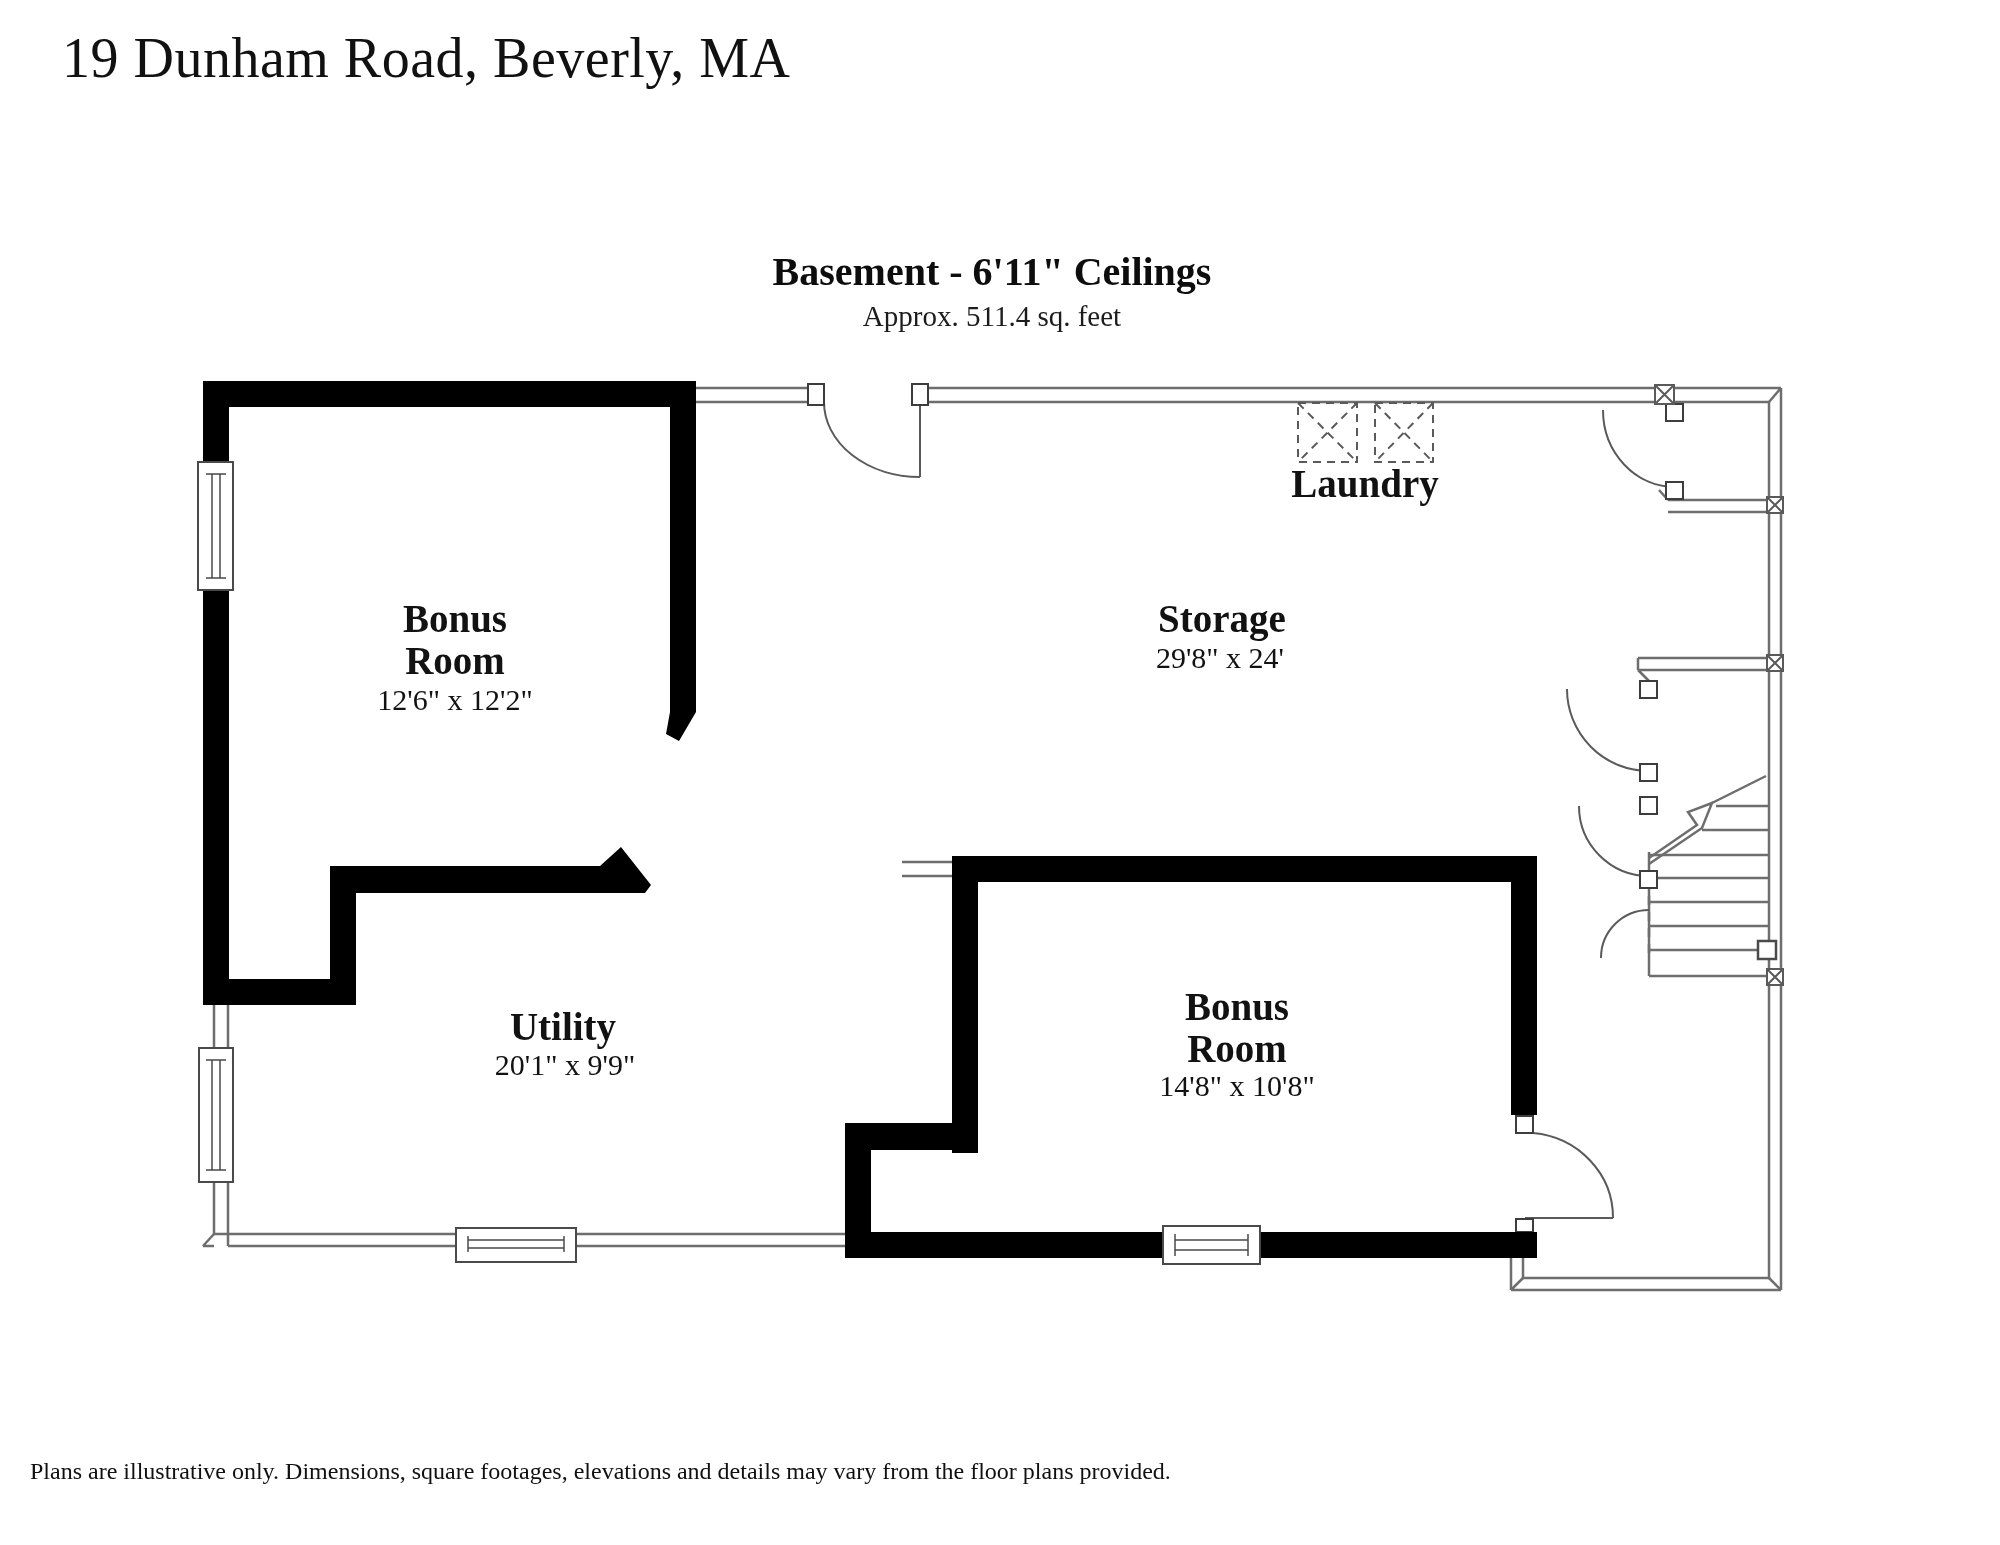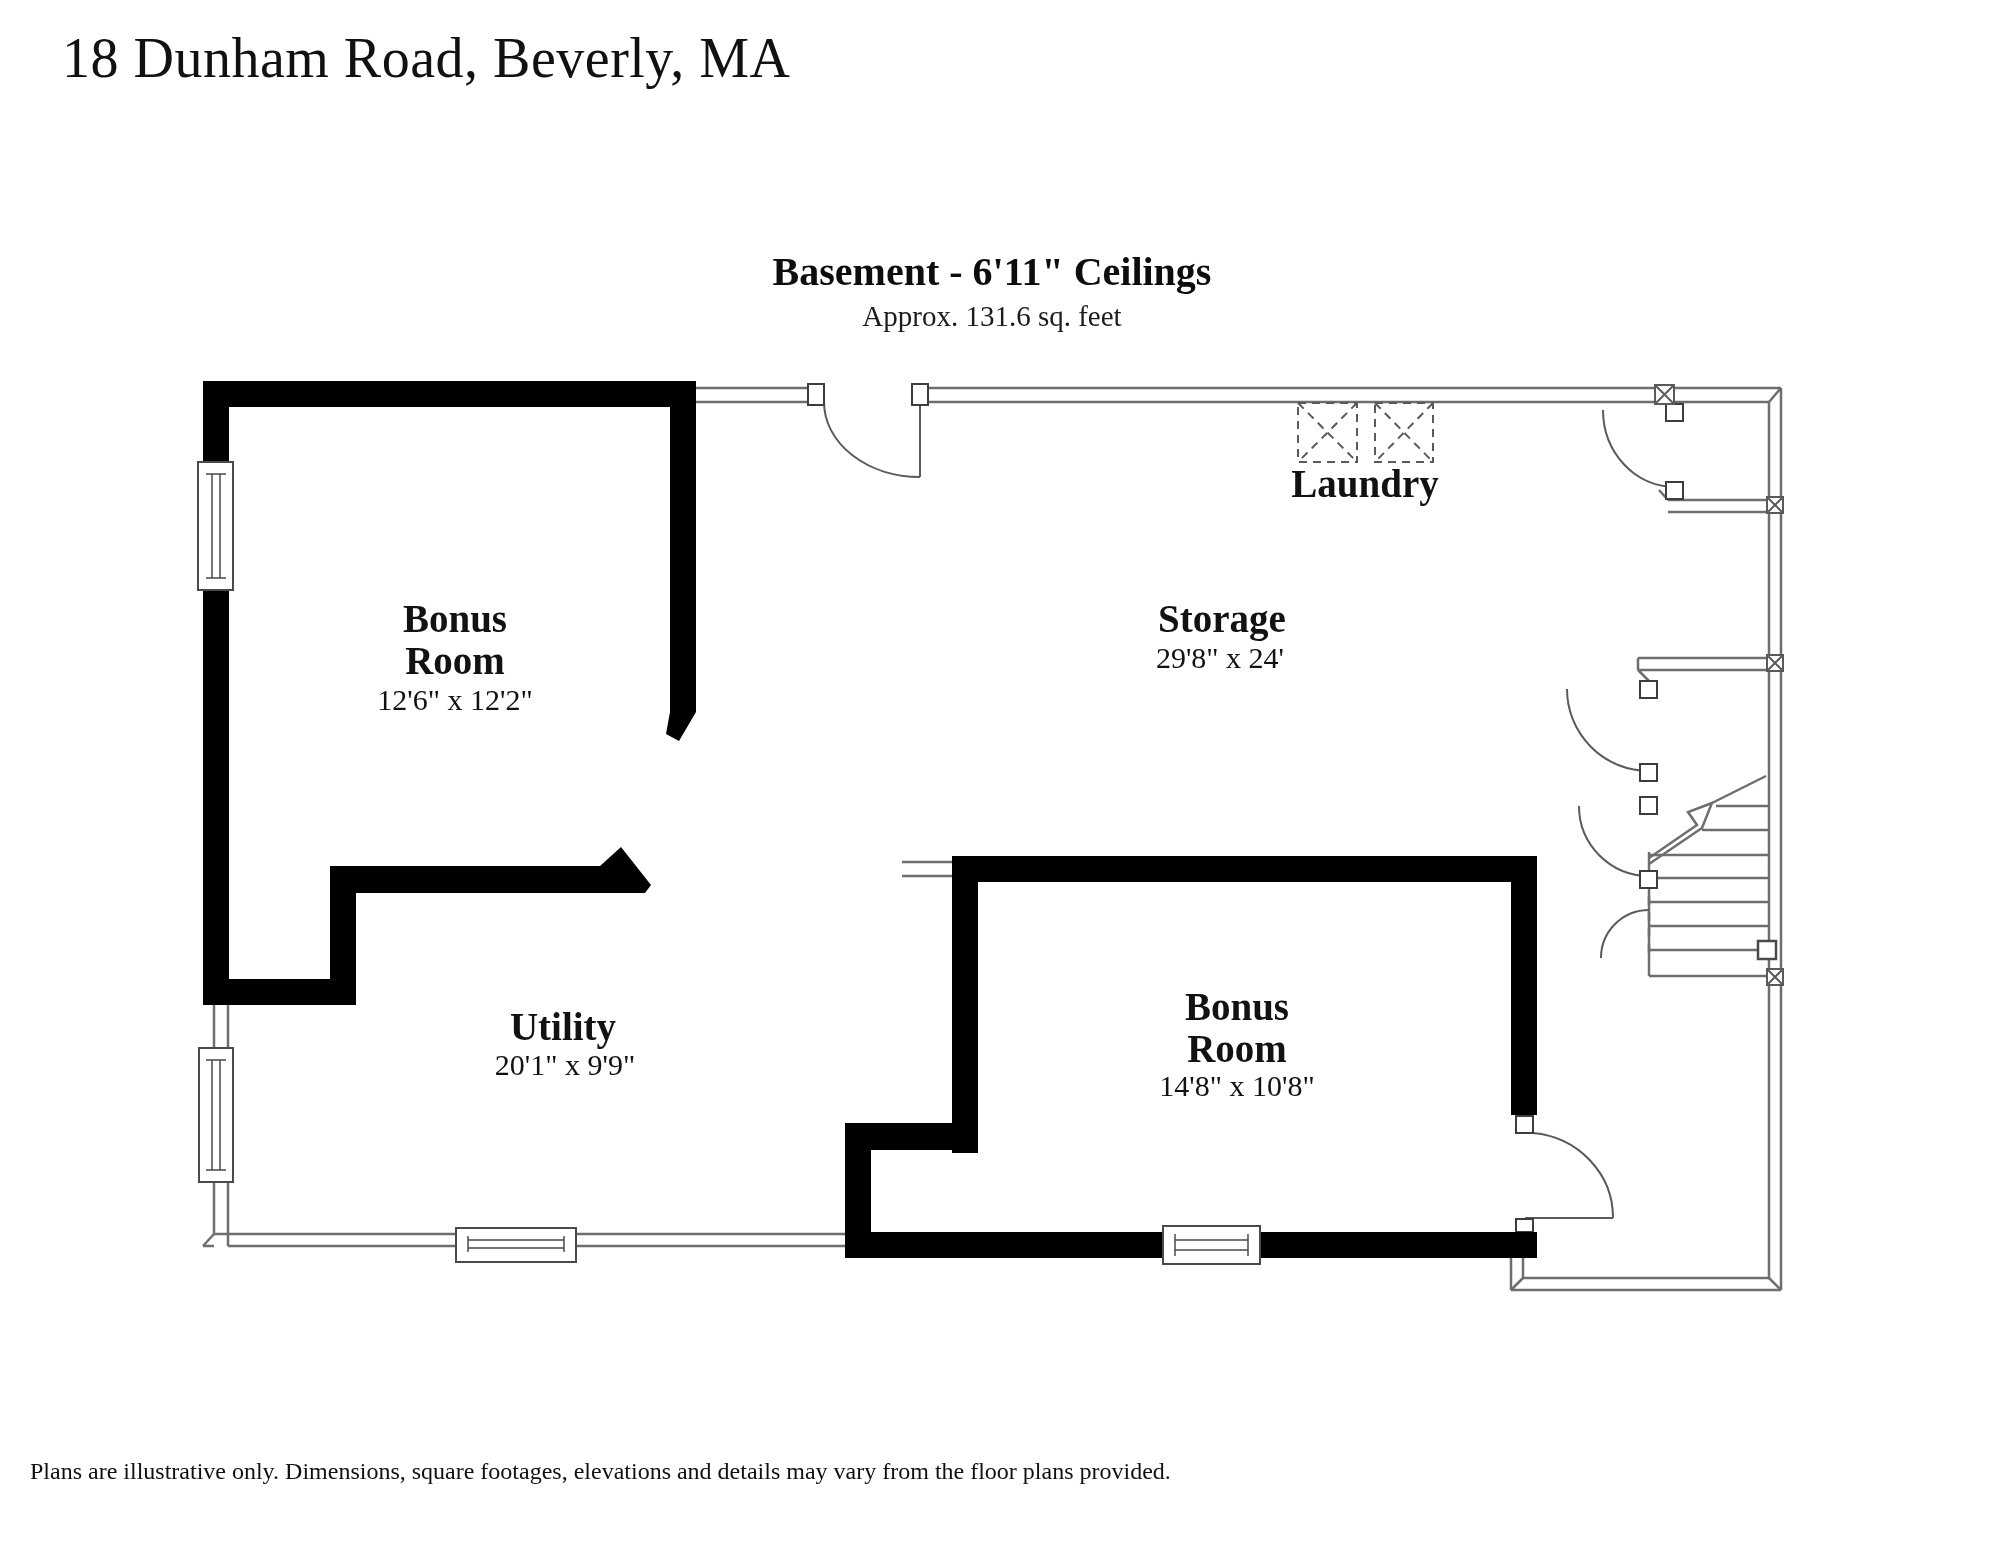--- a/index.html
+++ b/index.html
@@ -22,23 +22,23 @@
   #disclaimer{
     left:30px;top:1458px;font-size:24px;color:#101010;white-space:nowrap;
   }
   svg text{font-family:"Liberation Serif","DejaVu Serif",serif;fill:#121212;}
   .room-name{font-size:39px;font-weight:bold;}
   .room-dims{font-size:30px;}
 </style>
 </head>
 <body>
 
-<div class="abs" id="page-title">18 Dunham Road, Beverly, MA</div>
+<div class="abs" id="page-title">19 Dunham Road, Beverly, MA</div>
 <div class="abs" id="plan-heading">Basement - 6'11" Ceilings</div>
-<div class="abs" id="plan-subheading">Approx. 131.6 sq. feet</div>
+<div class="abs" id="plan-subheading">Approx. 511.4 sq. feet</div>
 
 <svg class="abs" style="left:0;top:0" width="2000" height="1545" viewBox="0 0 2000 1545">
 
   <g stroke="#6e6e6e" stroke-width="2.5" fill="none">
 
     <path d="M696,388 H810 M927,388 H1656 M1674,388 H1781"></path>
     <path d="M696,402 H810 M927,402 H1656 M1674,402 H1769"></path>
 
     <path d="M1781,388 V1290"></path>
     <path d="M1769,402 V498 M1769,514 V656 M1769,672 V969 M1769,986 V1278"></path>

